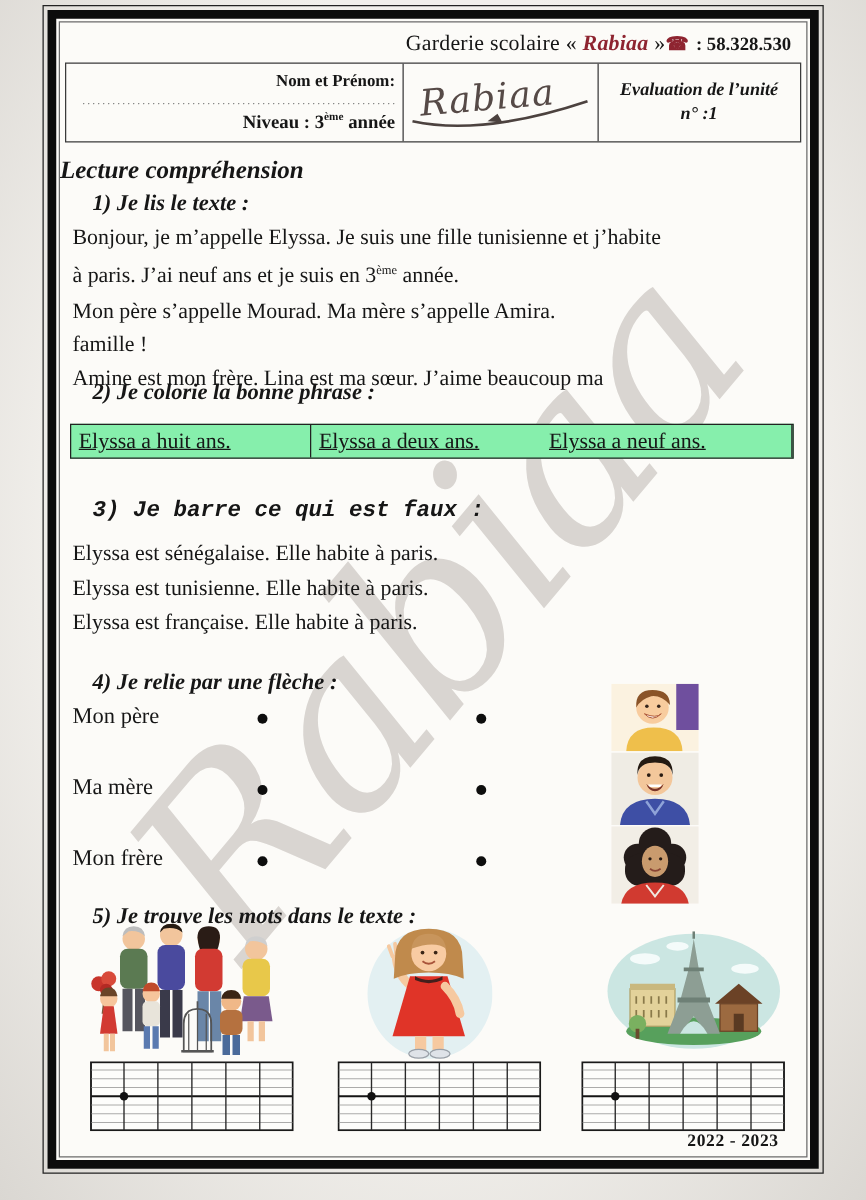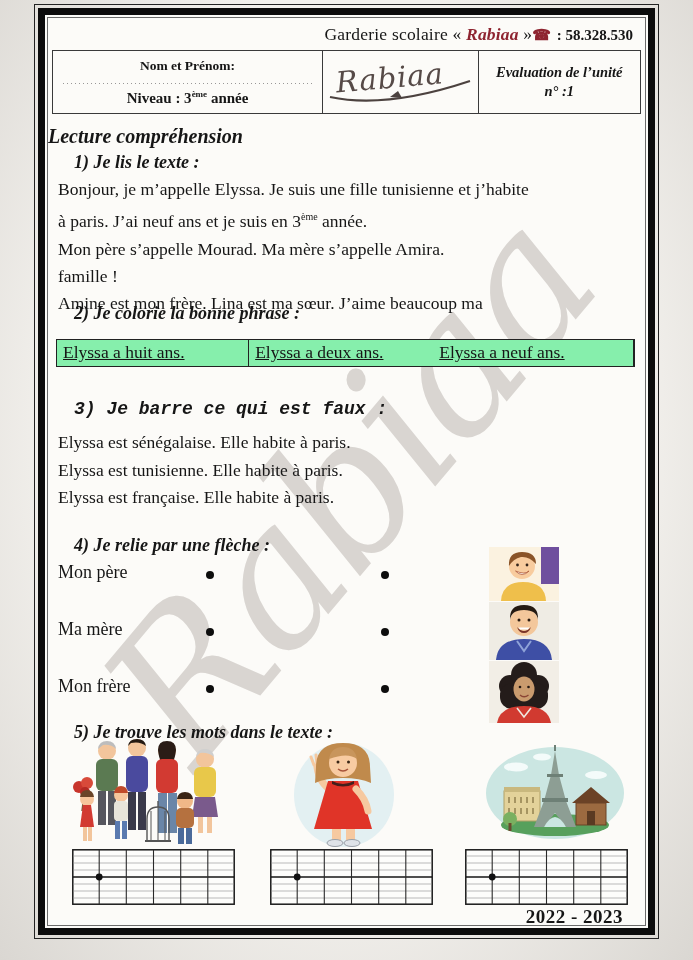--- a/index.html
+++ b/index.html
@@ -36,21 +36,21 @@
   .school{font-size:17.5px;letter-spacing:.2px;}
   .school .brand{font-weight:bold;font-style:italic;color:#8e2430;}
   .phone{font-size:15px;font-weight:bold;}
   .phone .glyph{color:#8e2430;font-size:15px;margin-right:2px;}
   
   .info-table{
     position:absolute;top:32px;left:4px;width:589px;height:64px;
     display:flex;border:1.5px solid #3a3a3a;box-sizing:border-box;background:transparent;
   }
   .info-cell{box-sizing:border-box;display:flex;flex-direction:column;justify-content:center;align-items:center;}
-  .cell-name{width:46%;border-right:1.5px solid #3a3a3a;padding:3px 6px;}
+  .cell-name{width:46%;border-right:1.5px solid #3a3a3a;padding:3px 6px;align-items:flex-end;}
   .cell-logo{width:26.5%;border-right:1.5px solid #3a3a3a;}
   .cell-eval{width:27.5%;padding:2px 4px;}
   .name-label{font-weight:bold;font-size:13.5px;}
   .name-dots{font-size:8px;letter-spacing:2px;color:#555;line-height:10px;margin:3px 0 2px 0;white-space:nowrap;overflow:hidden;max-width:250px;}
   .level-label{font-weight:bold;font-size:15px;}
   .level-label sup{font-size:9px;}
   .eval-text{font-weight:bold;font-style:italic;font-size:14.5px;line-height:19px;}
   
   .main-title{position:absolute;top:107px;left:0;width:100%;
     font-size:20px;font-weight:bold;font-style:italic;}
@@ -79,21 +79,21 @@
   .portraits{position:absolute;top:529px;left:441px;width:70px;}
   .portraits svg{display:block;margin-bottom:1px;}
   
   .img-family{position:absolute;top:721px;left:17px;}
   .img-girl{position:absolute;top:719px;left:242px;}
   .img-paris{position:absolute;top:727px;left:436px;}
   
   .grid{position:absolute;top:831px;}
   .g0{left:24px;} .g1{left:222px;} .g2{left:417px;}
   
-  .footer{position:absolute;top:888px;right:22px;font-size:19px;font-weight:bold;letter-spacing:.5px;}
+  .footer{position:absolute;top:888px;right:22px;font-size:14px;font-weight:bold;letter-spacing:.5px;}
 </style>
 </head>
 <body>
 
 <div class="scan">
   <div class="frame">
     <div class="inner">
 
       <div class="watermark">
         <span>Rabiaa</span>

